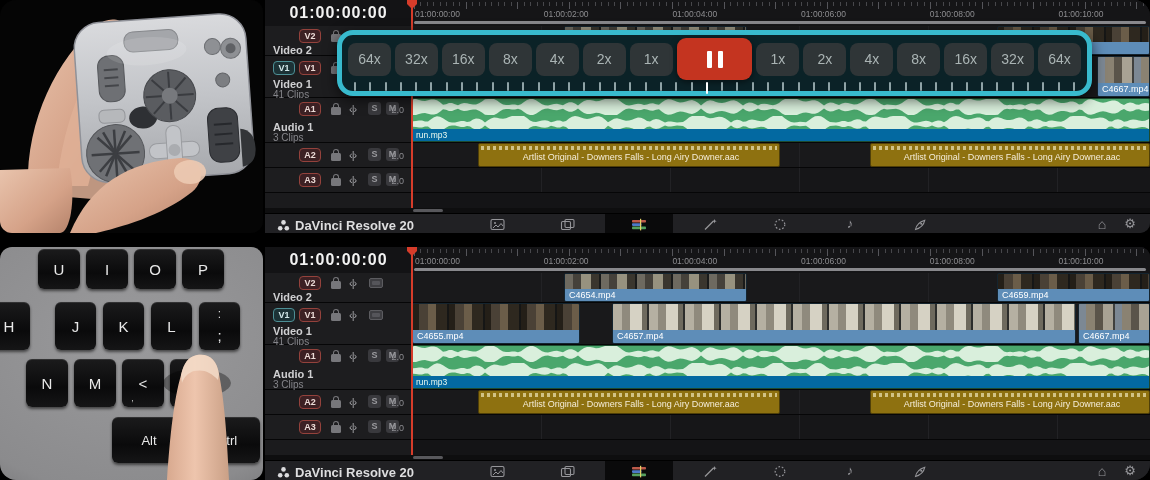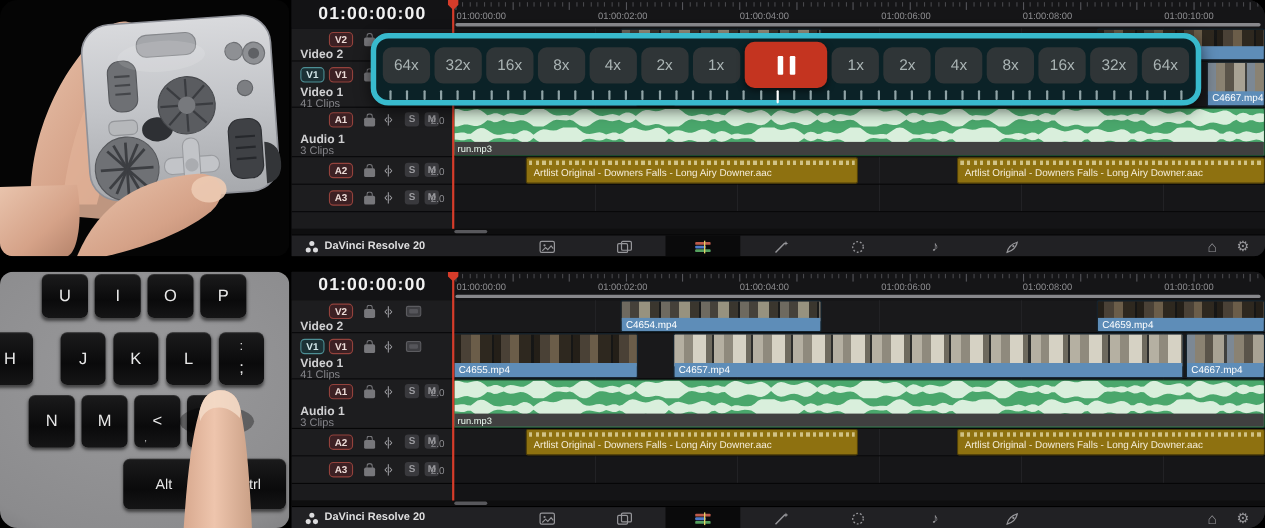--- a/index.html
+++ b/index.html
@@ -71,23 +71,23 @@
   .vclip .thumbs{position:absolute;left:0;right:0;top:0;}
   .vclip .vlab{position:absolute;left:0;right:0;bottom:0;background:#5e8db8;color:#fff;font-size:9px;
       padding-left:4px;overflow:hidden;white-space:nowrap;}
   .thumb-a{background:repeating-linear-gradient(90deg,#241f18 0 6px,#4a4136 6px 15px,#6b5d49 15px 23px,#2e281f 23px 36px),#333;}
   .thumb-b{background:repeating-linear-gradient(90deg,#b5b0a2 0 9px,#8f8a7d 9px 17px,#d6d2c4 17px 29px,#6e6a5e 29px 36px),#999;}
   .thumb-c{background:repeating-linear-gradient(90deg,#6e6a60 0 8px,#45413a 8px 16px,#97927f 16px 26px,#3a362e 26px 36px),#666;}
   .thumb-d{background:repeating-linear-gradient(90deg,#7c8894 0 7px,#8a8272 7px 16px,#5a544a 16px 24px,#a8a294 24px 36px),#777;}
   .thumbsep{position:absolute;inset:0;background:repeating-linear-gradient(90deg,transparent 0 34px,rgba(8,12,16,.65) 34px 36px);}
 
   .aclip{position:absolute;top:0;bottom:0;border-radius:2px;overflow:hidden;background:#4aa76c;border:1px solid #1d4a2f;}
-  .aclip .alab{position:absolute;left:0;right:0;bottom:0;height:12px;background:#404040;color:#eafaef;font-size:8.5px;
+  .aclip .alab{position:absolute;left:0;right:0;bottom:0;height:12px;background:#0369a1;color:#eafaef;font-size:8.5px;
       line-height:12px;padding-left:3px;}
-  .gclip{position:absolute;top:0;bottom:0;border-radius:2px;overflow:hidden;background:#8e7110;border:1px solid #4f3f08;}
+  .gclip{position:absolute;top:0;bottom:0;border-radius:2px;overflow:hidden;background:#8e7110;border:1px solid #4f3f08;text-align:center;}
   .gclip .gwave{position:absolute;left:2px;right:2px;top:2px;height:4px;
       background:repeating-linear-gradient(90deg,#dcd09a 0 3px,rgba(0,0,0,0) 3px 6px);opacity:.85;}
   .gclip .glab{position:absolute;left:6px;right:2px;bottom:4px;color:#f5edd9;font-size:9px;white-space:nowrap;overflow:hidden;}
 
   .playhead{position:absolute;left:146px;top:0;width:2px;height:208px;background:#d63c2a;z-index:25;}
   .ph-marker{position:absolute;left:142px;top:0;width:10px;height:9px;background:#d63c2a;z-index:26;
       clip-path:polygon(0 0,100% 0,100% 45%,50% 100%,0 45%);}
 
   
   .speed-overlay{position:absolute;left:72px;top:30px;width:755px;height:66px;z-index:40;background:#0b2227;
@@ -99,21 +99,21 @@
       box-shadow:0 2px 6px rgba(0,0,0,.5);}
   .pause-bar{width:5px;height:17px;background:#fff;border-radius:1px;}
   .spd-ticks{position:absolute;left:12px;right:12px;top:47px;height:12px;display:flex;justify-content:space-between;align-items:flex-start;}
   .spd-tick{width:2px;height:9px;background:#8fa3a6;border-radius:1px;}
   .spd-tick.lit{background:#ffffff;height:12px;}
 
   
   .bbar{position:absolute;left:0;right:0;top:213px;height:20px;background:#212124;border-top:1px solid #000;}
   .scrolltrack{position:absolute;left:0;right:0;top:208px;height:5px;background:#0e0e0f;}
   .scrollhandle{position:absolute;left:148px;top:1px;width:30px;height:3px;background:#58585c;border-radius:2px;}
-  .bb-title{position:absolute;left:30px;top:4px;font-size:10px;color:#dededf;font-weight:bold;}
+  .bb-title{position:absolute;left:30px;top:4px;font-size:13px;color:#dededf;font-weight:bold;}
   .bb-logo{position:absolute;left:12px;top:4px;}
   .pg{position:absolute;top:0;width:40px;height:20px;display:flex;align-items:center;justify-content:center;}
   .pg-active-patch{position:absolute;left:340px;top:0;width:68px;height:20px;background:#0a0a0b;}
   .glyph{color:#96969a;font-size:12px;line-height:12px;}
   .bb-right{position:absolute;right:0;top:0;height:20px;}
 </style>
 </head>
 <body>
 
 <div class="stage">

